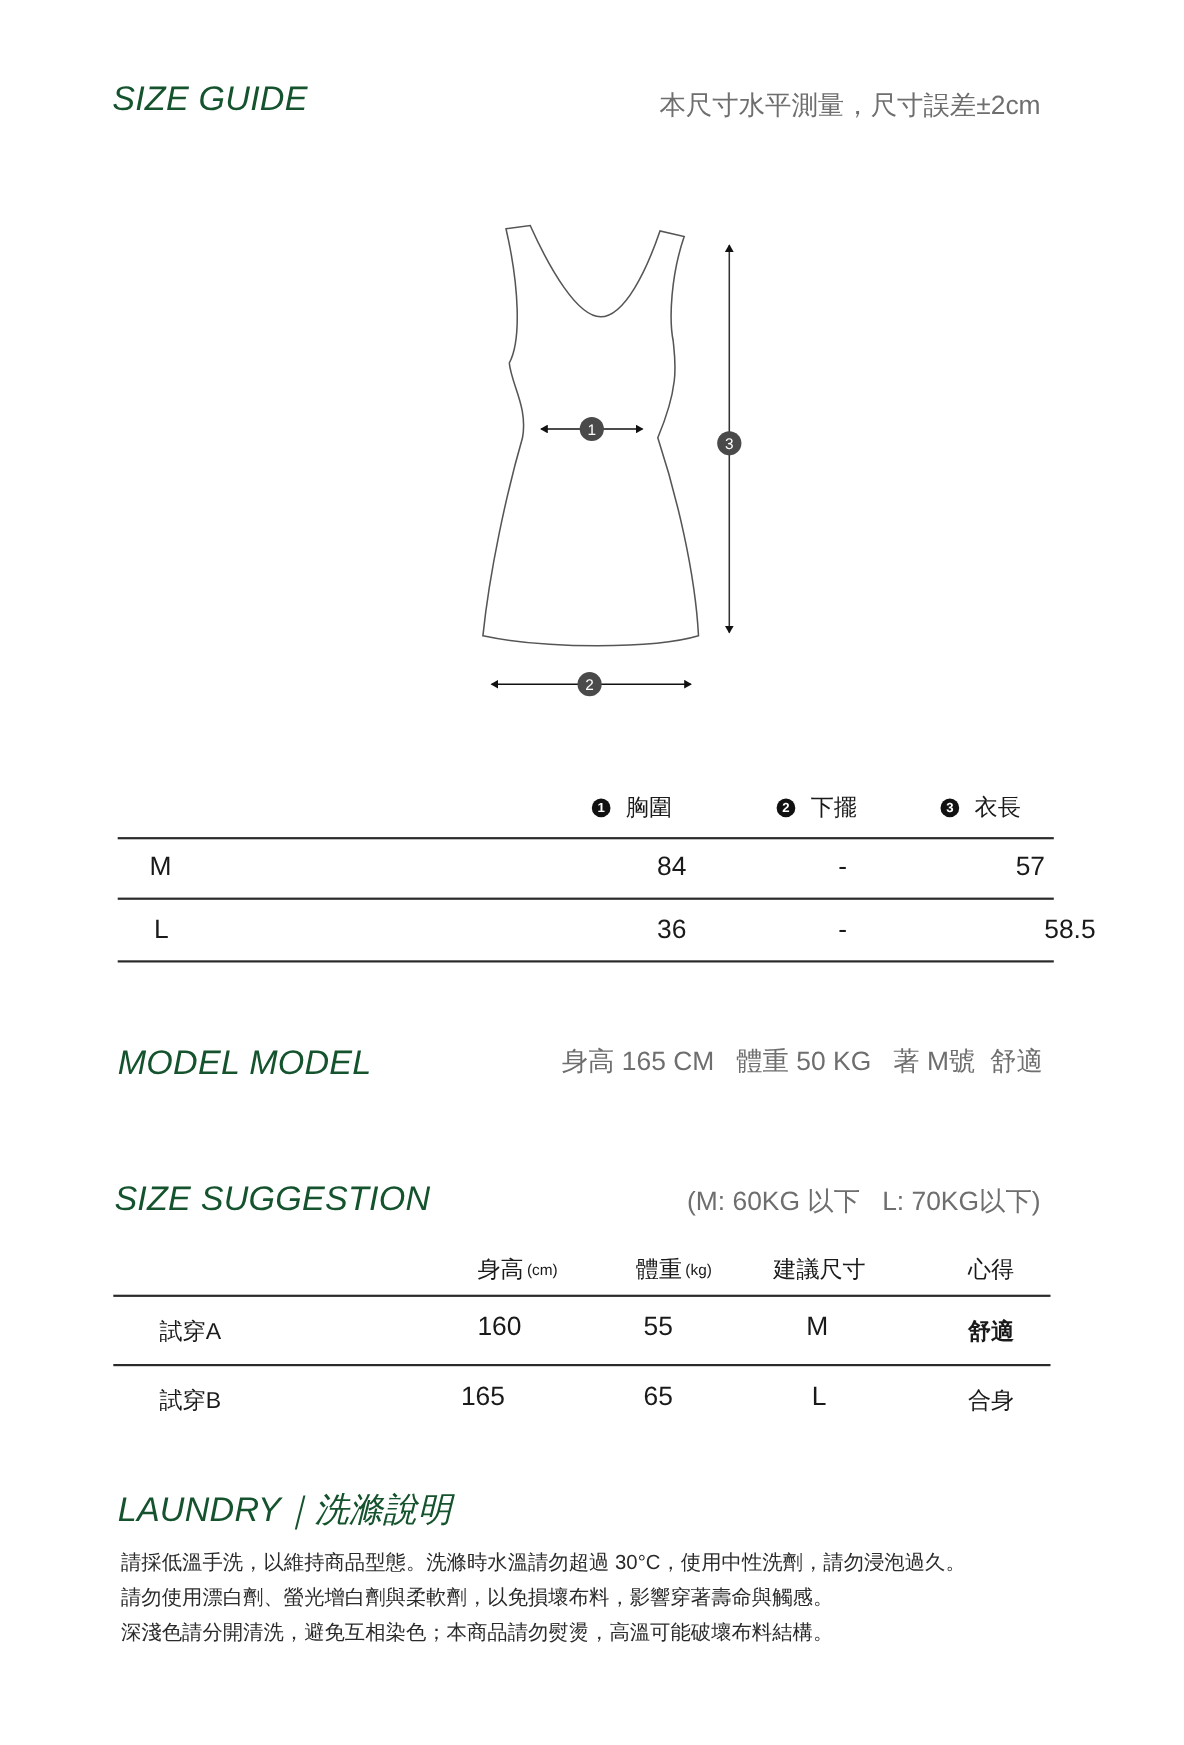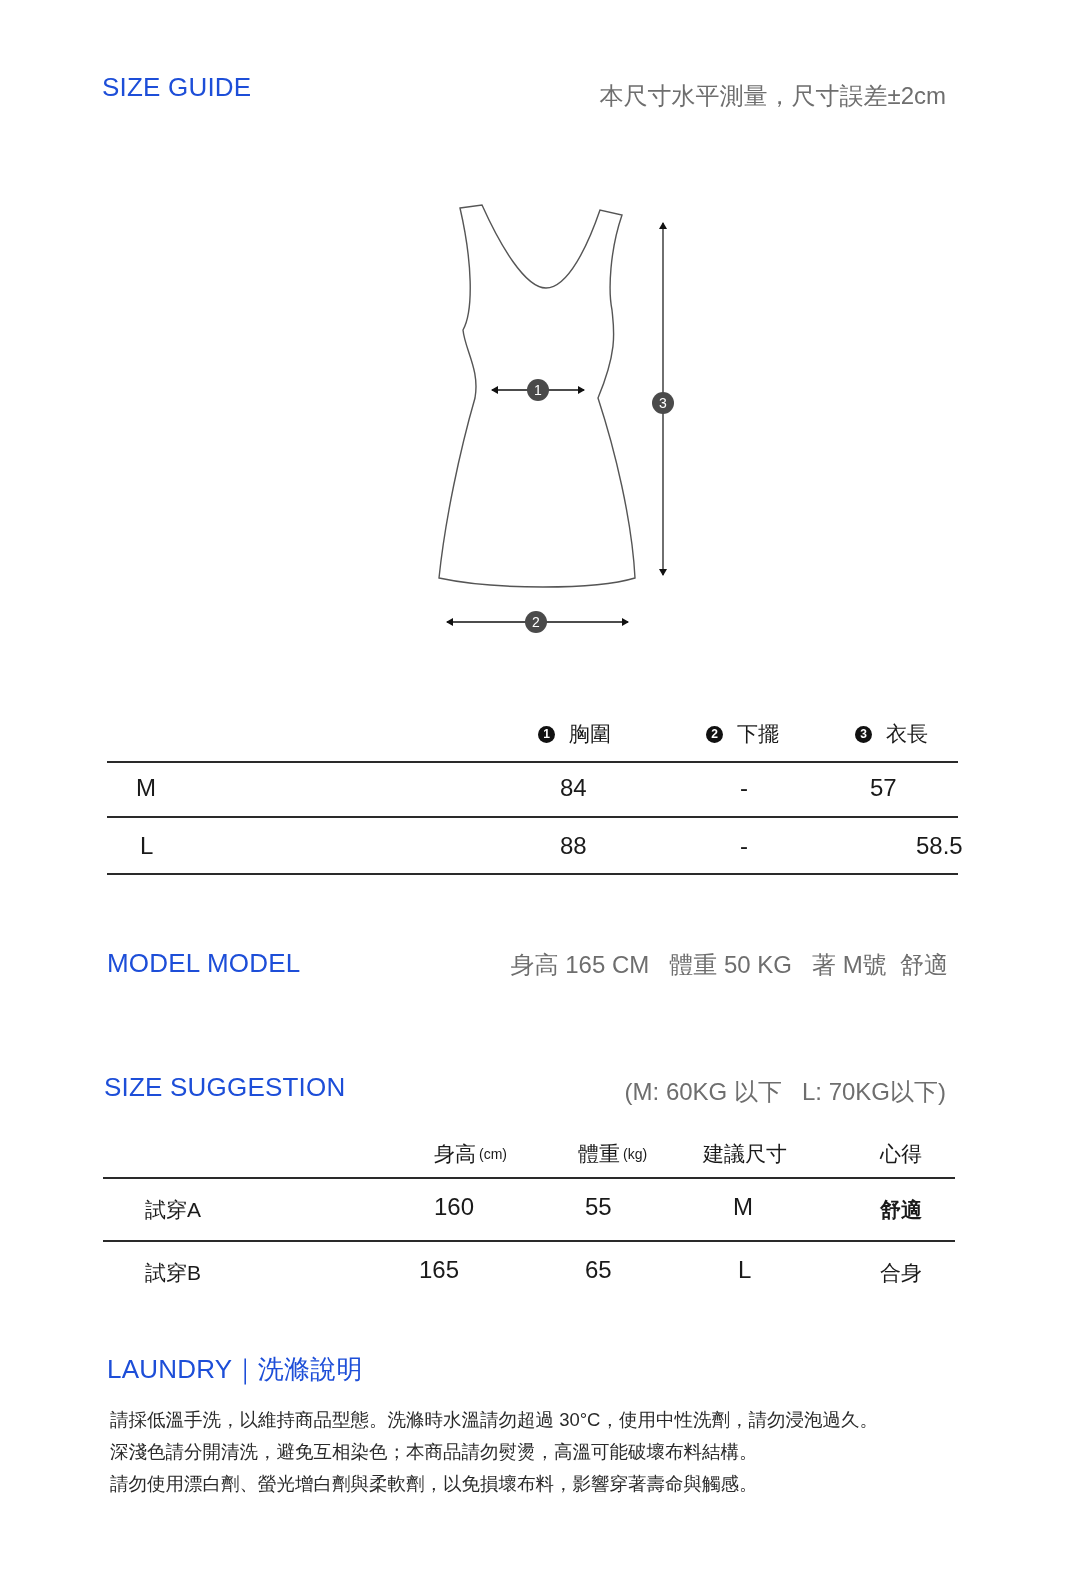--- a/index.html
+++ b/index.html
@@ -1,28 +1,28 @@
 <!DOCTYPE html>
 <html><head>
 <meta charset="utf-8">
 <style>
   html, body { margin: 0; padding: 0; background: #ffffff; }
   body { width: 1076px; height: 1586px; position: relative; overflow: hidden;
          font-family: "Liberation Sans", "DejaVu Sans", sans-serif; color: #1a1a1a; }
   .abs { position: absolute; }
-  .sec-title { font-size: 26px; color: #1d4ed8; letter-spacing: 0.2px; white-space: nowrap; }
+  .sec-title { font-size: 31px; color: #14532d; letter-spacing: 0.2px; white-space: nowrap; font-style: italic; }
   .sec-note { font-size: 24px; color: #6e6e6e; white-space: nowrap; }
   .hline { position: absolute; height: 1.5px; background: #2a2a2a; }
   .cell { position: absolute; font-size: 24px; color: #1a1a1a; white-space: nowrap; }
   .hdr { position: absolute; font-size: 21px; color: #1a1a1a; white-space: nowrap; display: flex; align-items: center; }
   .badge { display: inline-flex; width: 17px; height: 17px; border-radius: 50%; background: #111; color: #fff;
            font-size: 12px; font-weight: bold; align-items: center; justify-content: center; margin-right: 14px; }
   .unit { font-size: 14px; margin-left: 3px; }
   .laundry-text { font-size: 18.5px; color: #2a2a2a; line-height: 32px; white-space: nowrap; }
-  .num { text-align: left; }
+  .num { text-align: right; }
 </style>
 </head>
 <body>
 
 <div class="abs sec-title" style="left:102px; top:72px;">SIZE GUIDE</div>
 <div class="abs sec-note" style="right:130px; top:80px;">本尺寸水平測量，尺寸誤差±2cm</div>
 
 <svg class="abs" style="left:420px; top:190px;" width="280" height="450" viewBox="0 0 280 450">
   <defs>
     <marker id="ah" markerWidth="8" markerHeight="8" refX="6" refY="4" orient="auto-start-reverse" markerUnits="userSpaceOnUse">
@@ -71,21 +71,21 @@
 
 <div class="hline" style="left:107px; width:851px; top:761px;"></div>
 
 <div class="cell" style="left:136px; top:774px;">M</div>
 <div class="cell num" style="left:560px; width:64px; top:774px;">84</div>
 <div class="cell num" style="left:740px; width:30px; top:774px;">-</div>
 <div class="cell num" style="left:870px; width:80px; top:774px;">57</div>
 <div class="hline" style="left:107px; width:851px; top:816px;"></div>
 
 <div class="cell" style="left:140px; top:832px;">L</div>
-<div class="cell num" style="left:560px; width:64px; top:832px;">88</div>
+<div class="cell num" style="left:560px; width:64px; top:832px;">36</div>
 <div class="cell num" style="left:740px; width:30px; top:832px;">-</div>
 <div class="cell num" style="left:916px; width:80px; top:832px;">58.5</div>
 <div class="hline" style="left:107px; width:851px; top:873px;"></div>
 
 <div class="abs sec-title" style="left:107px; top:948px;">MODEL MODEL</div>
 <div class="abs sec-note" style="right:128px; top:949px; white-space:pre;">身高 165 CM   體重 50 KG   著 M號  舒適</div>
 
 <div class="abs sec-title" style="left:104px; top:1072px;">SIZE SUGGESTION</div>
 <div class="abs sec-note" style="right:130px; top:1076px; white-space:pre;">(M: 60KG 以下   L: 70KG以下)</div>
 
@@ -115,15 +115,15 @@
 
 <div class="cell" style="left:145px; top:1259px; font-size:21px;">試穿B</div>
 <div class="cell" style="left:419px; top:1256px;">165</div>
 <div class="cell" style="left:585px; top:1256px;">65</div>
 <div class="cell" style="left:738px; top:1256px;">L</div>
 <div class="cell" style="left:880px; top:1259px; font-size:21px;">合身</div>
 
 <div class="abs sec-title" style="left:107px; top:1352px;">LAUNDRY｜洗滌說明</div>
 <div class="abs" style="left:110px; top:1404px;">
   <div class="laundry-text">請採低溫手洗，以維持商品型態。洗滌時水溫請勿超過 30°C，使用中性洗劑，請勿浸泡過久。</div>
+  <div class="laundry-text">請勿使用漂白劑、螢光增白劑與柔軟劑，以免損壞布料，影響穿著壽命與觸感。</div>
   <div class="laundry-text">深淺色請分開清洗，避免互相染色；本商品請勿熨燙，高溫可能破壞布料結構。</div>
-  <div class="laundry-text">請勿使用漂白劑、螢光增白劑與柔軟劑，以免損壞布料，影響穿著壽命與觸感。</div>
 </div>
 
 </body></html>

